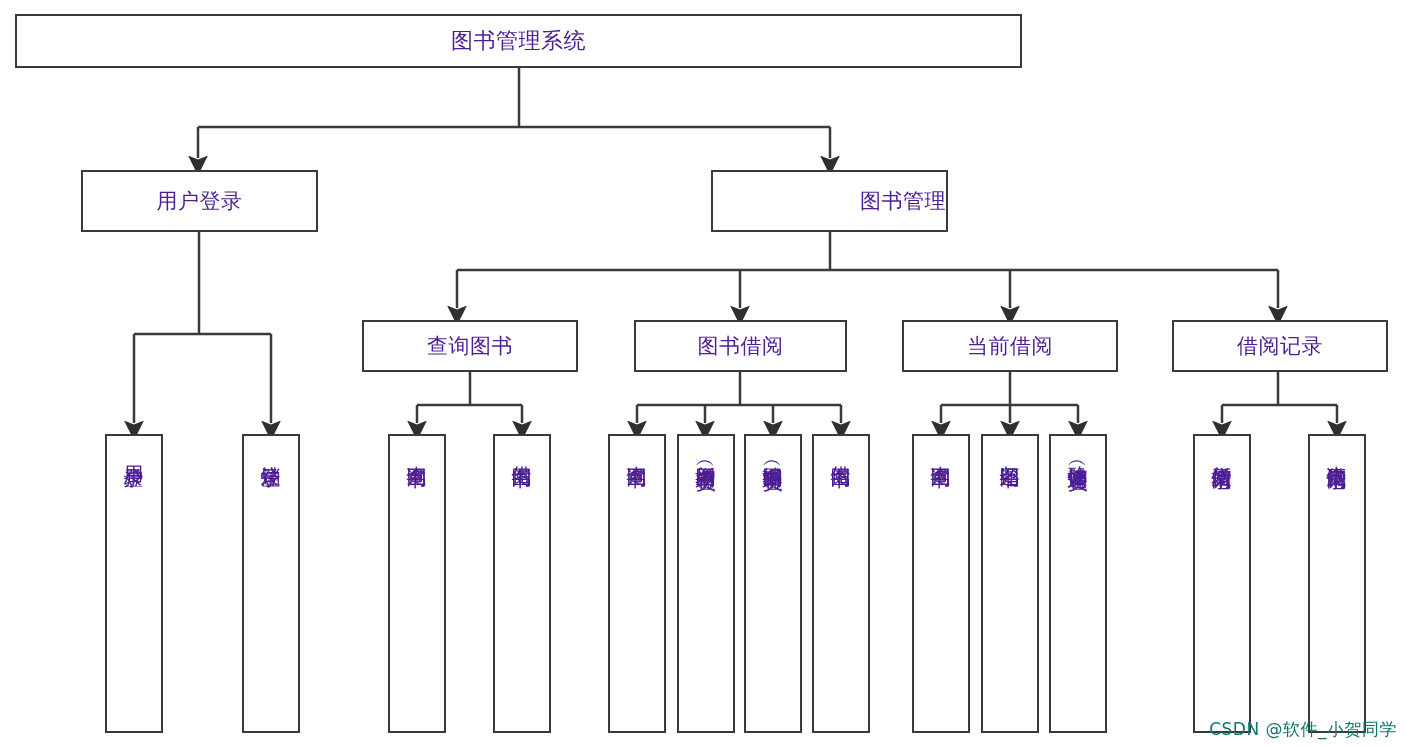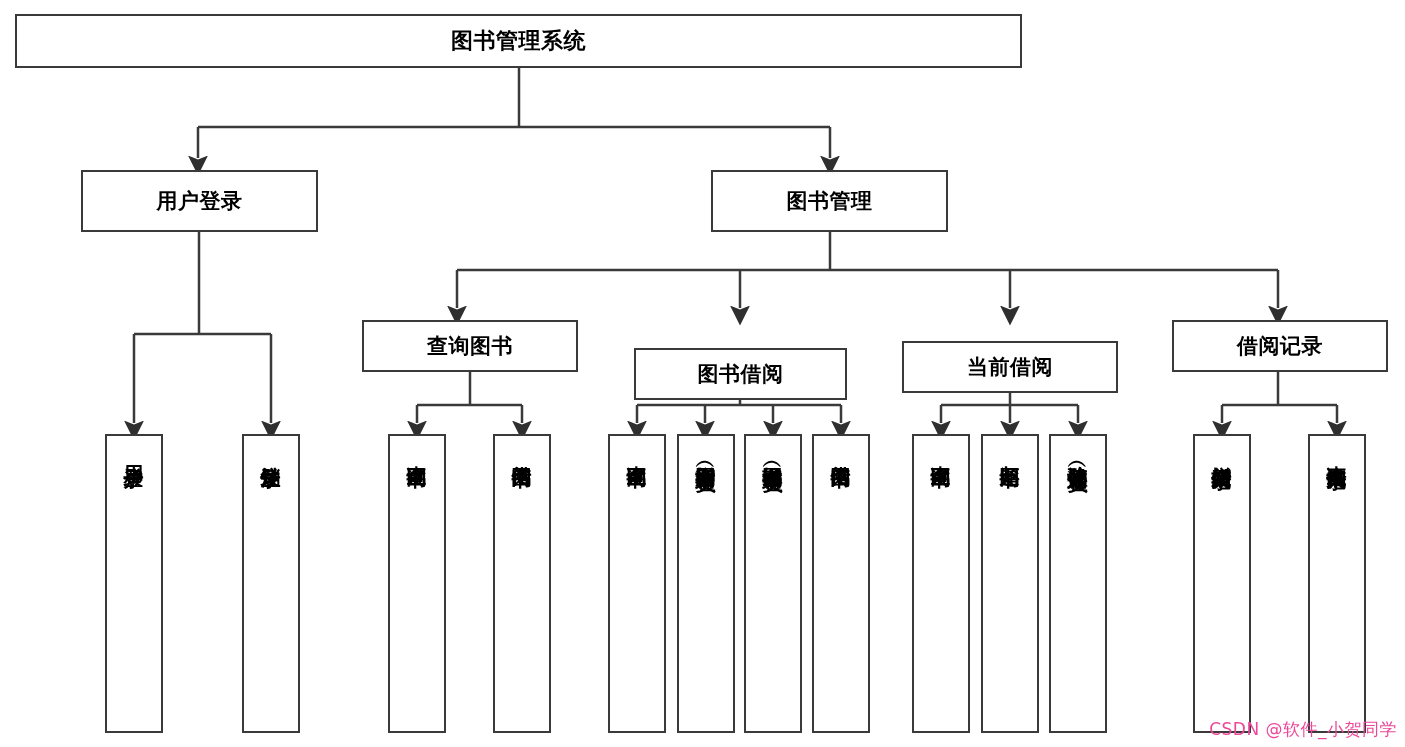--- a/index.html
+++ b/index.html
@@ -29,22 +29,21 @@
   }
   
   .node {
     position: absolute;
     box-sizing: border-box;
     background: #ffffff;
     border: 2px solid #3a3a3a;
     display: flex;
     align-items: center;
     justify-content: center;
-    color: #000000;
-    font-weight: bold;
+    color: #4c1d95;
   }
   .node-label {
     display: block;
     text-align: center;
     line-height: 1.18;
     letter-spacing: 0.5px;
   }
   
   .node.horizontal .node-label {
     font-size: 21px;
@@ -66,21 +65,21 @@
     line-height: 1.1;
     letter-spacing: 1px;
     white-space: nowrap;
   }
   
   #watermark {
     position: absolute;
     right: 8px;
     bottom: 6px;
     font-size: 17px;
-    color: #ec4899;
+    color: #0f766e;
     letter-spacing: 0.5px;
     white-space: nowrap;
     user-select: none;
   }
 </style>
 </head>
 <body>
 
 <div id="diagram-root">
 
@@ -136,33 +135,33 @@
   </svg>
 
   <div class="node horizontal root" style="left:15px; top:14px; width:1007px; height:54px;">
     <span class="node-label">图书管理系统</span>
   </div>
 
   <div class="node horizontal" style="left:81px; top:170px; width:237px; height:62px;">
     <span class="node-label">用户登录</span>
   </div>
 
-  <div class="node horizontal" style="left:711px; top:170px; width:237px; height:62px;">
+  <div class="node horizontal" style="left:711px; top:170px; width:237px; height:62px;justify-content:flex-end;">
     <span class="node-label">图书管理</span>
   </div>
 
   <div class="node horizontal" style="left:362px; top:320px; width:216px; height:52px;">
     <span class="node-label">查询图书</span>
   </div>
 
-  <div class="node horizontal" style="left:634px; top:320px; width:213px; height:52px;margin-top:28px;">
+  <div class="node horizontal" style="left:634px; top:320px; width:213px; height:52px;">
     <span class="node-label">图书借阅</span>
   </div>
 
-  <div class="node horizontal" style="left:902px; top:320px; width:216px; height:52px;margin-top:21px;">
+  <div class="node horizontal" style="left:902px; top:320px; width:216px; height:52px;">
     <span class="node-label">当前借阅</span>
   </div>
 
   <div class="node horizontal" style="left:1172px; top:320px; width:216px; height:52px;align-items:center;">
     <span class="node-label">借阅记录</span>
   </div>
 
   <div class="node vertical" style="left:105px; top:434px; width:58px; height:299px;">
     <span class="node-label">用户登录</span>
   </div>

